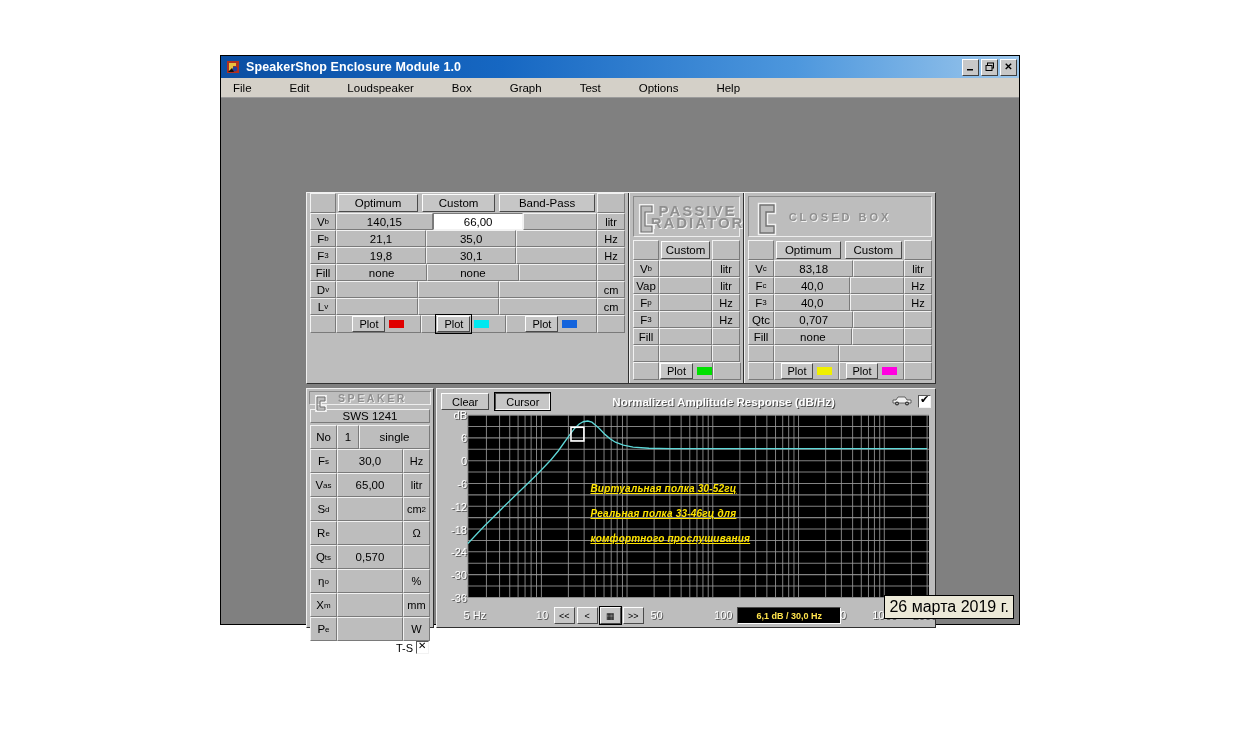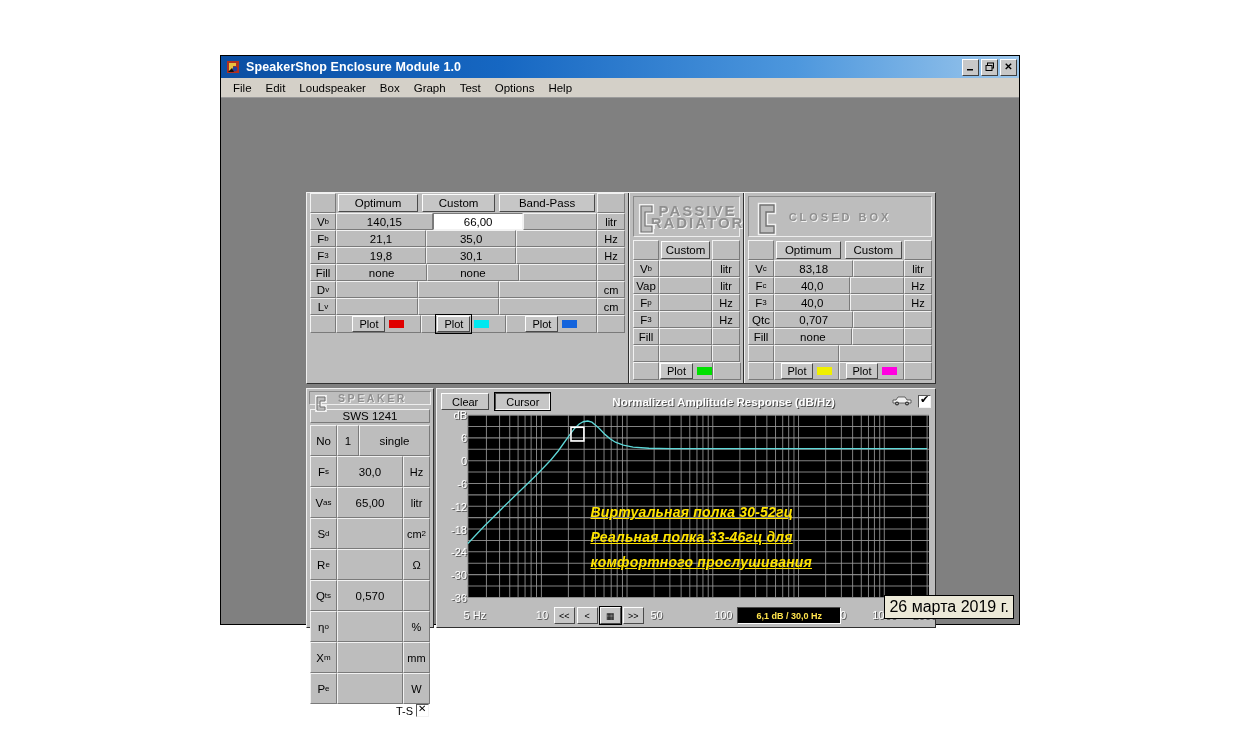--- a/index.html
+++ b/index.html
@@ -16,21 +16,21 @@
   .tb-icon{width:16px;height:16px;position:relative;flex:0 0 auto;margin-right:5px;}
   .tb-title{color:#fff;font-size:12.5px;font-weight:bold;flex:1 1 auto;letter-spacing:.1px;
             font-family:"Liberation Sans",sans-serif;}
   .tb-btns{display:flex;gap:2px;align-items:center;}
   .tb-btn{width:15px;height:15px;background:#c8c8c8;border:1px solid #fff;border-right-color:#404040;
           border-bottom-color:#404040;display:flex;align-items:center;justify-content:center;
           font-size:10px;line-height:1;color:#000;font-family:"Liberation Sans",sans-serif;cursor:pointer;}
   .tb-btn b{font-weight:bold;font-size:10px;}
 
   .menubar{height:20px;background:#d4d0c8;display:flex;align-items:center;
-           border-bottom:1px solid #9b9b9b;padding-left:5px;box-sizing:border-box;}
+           border-bottom:1px solid #9b9b9b;padding-left:5px;box-sizing:border-box;gap:24px;}
   .menubar .mi{font-size:11.5px;color:#000;padding:2px 7px;cursor:default;
                font-family:"Liberation Sans",sans-serif;}
 
   .client{position:absolute;left:0;top:42px;right:0;bottom:0;background:#808080;}
 
   
   .boxrow{position:absolute;left:85px;top:94px;width:630px;height:192px;
           background:#bdbdbd;border:1px solid;border-color:#f0f0f0 #303030 #303030 #f0f0f0;
           box-sizing:border-box;display:flex;}
   .boxpanel{display:flex;flex-direction:column;box-sizing:border-box;}
@@ -86,21 +86,21 @@
   .spkhdr{height:24px;margin:2px;border:1px solid;border-color:#8a8a8a #ededed #ededed #8a8a8a;
           display:flex;align-items:center;position:relative;background:#bdbdbd;}
   .spkhdr .stitle{font-size:10.5px;font-weight:bold;letter-spacing:2.6px;color:#8f8f8f;
                   text-shadow:1px 1px 0 #f2f2f2;margin-left:28px;
                   font-family:"Liberation Sans",sans-serif;}
   .spkhdr .sico{position:absolute;left:3px;top:2px;width:20px;height:19px;}
   .spkname{height:24px;margin:2px 3px;display:flex;align-items:center;justify-content:center;
            font-size:11.5px;border:1px solid;border-color:#f2f2f2 #7a7a7a #7a7a7a #f2f2f2;
            background:#bdbdbd;font-family:"Liberation Sans",sans-serif;color:#000;}
   .stab{flex:1 1 auto;display:flex;flex-direction:column;margin:0 3px;}
-  .srow{display:flex;height:31px;}
+  .srow{display:flex;height:24px;}
   .scell{box-sizing:border-box;display:flex;align-items:center;justify-content:center;
          font-size:11.5px;background:#bdbdbd;color:#000;
          border:1px solid;border-color:#f2f2f2 #7a7a7a #7a7a7a #f2f2f2;
          font-family:"Liberation Sans",sans-serif;}
   .scell.lab{width:27px;flex:0 0 27px;}
   .scell.unit{width:27px;flex:0 0 27px;font-size:11px;}
   .scell.val{flex:1 1 auto;}
   .scell.no{width:22px;flex:0 0 22px;}
   .tsrow{height:16px;display:flex;align-items:center;justify-content:flex-end;
          padding:0 4px 0 0;gap:3px;font-size:11px;color:#000;
@@ -140,23 +140,23 @@
   .navbtn.sel{outline:1px solid #000;}
   .readout{position:absolute;top:1px;height:15px;background:#000;color:#ffe44d;
            font-size:9px;font-weight:bold;display:flex;align-items:center;justify-content:center;
            padding:0 18px;border:1px solid;border-color:#4a4a4a #fdfdfd #fdfdfd #4a4a4a;
            font-family:"Liberation Sans",sans-serif;}
 
   .yaxis{position:absolute;left:0;top:0;width:30px;height:100%;}
   .ylab{position:absolute;right:4px;font-size:11px;color:#fff;text-shadow:1px 1px 0 #555;
         transform:translateY(-50%);font-family:"Liberation Sans",sans-serif;}
 
-  .annot{position:absolute;color:#ffe400;font-size:14px;font-weight:bold;font-style:italic;
+  .annot{position:absolute;color:#ffe400;font-size:10px;font-weight:bold;font-style:italic;
          text-decoration:underline;white-space:nowrap;letter-spacing:.2px;
-         font-family:"Liberation Sans",sans-serif;margin-top:21px;}
+         font-family:"Liberation Sans",sans-serif;}
 
   
   .watermark{position:absolute;right:18px;bottom:8px;font-size:19px;color:#9a9a9a;
              letter-spacing:1px;font-family:"Liberation Sans",sans-serif;opacity:.8;}
   .datebox{position:absolute;right:5px;bottom:5px;background:#ece9d8;color:#000;
            font-size:16px;padding:2px 4px;border:1px solid #000;
            font-family:"Liberation Sans",sans-serif;}
 </style>
 </head>
 <body>

